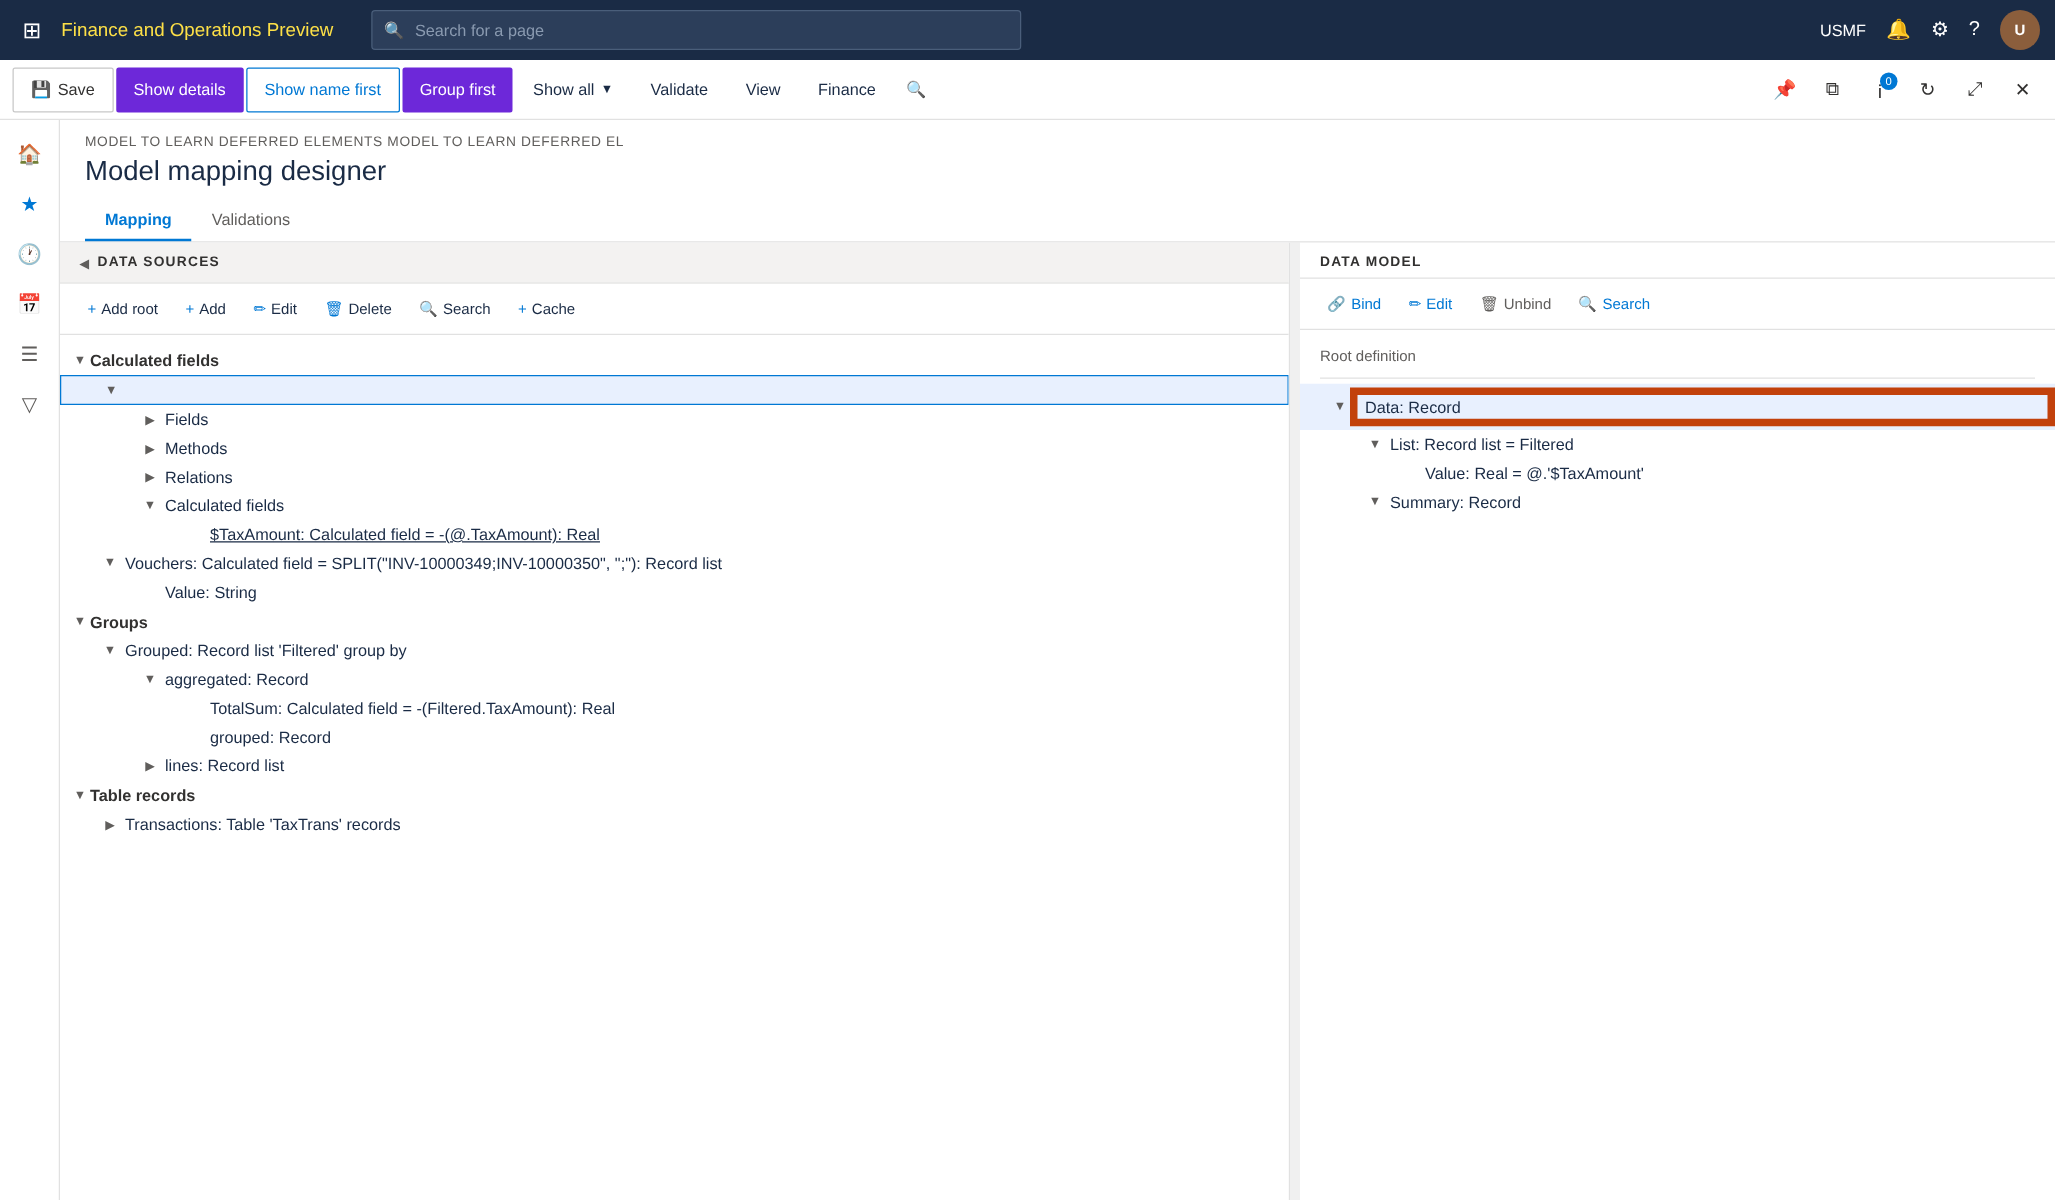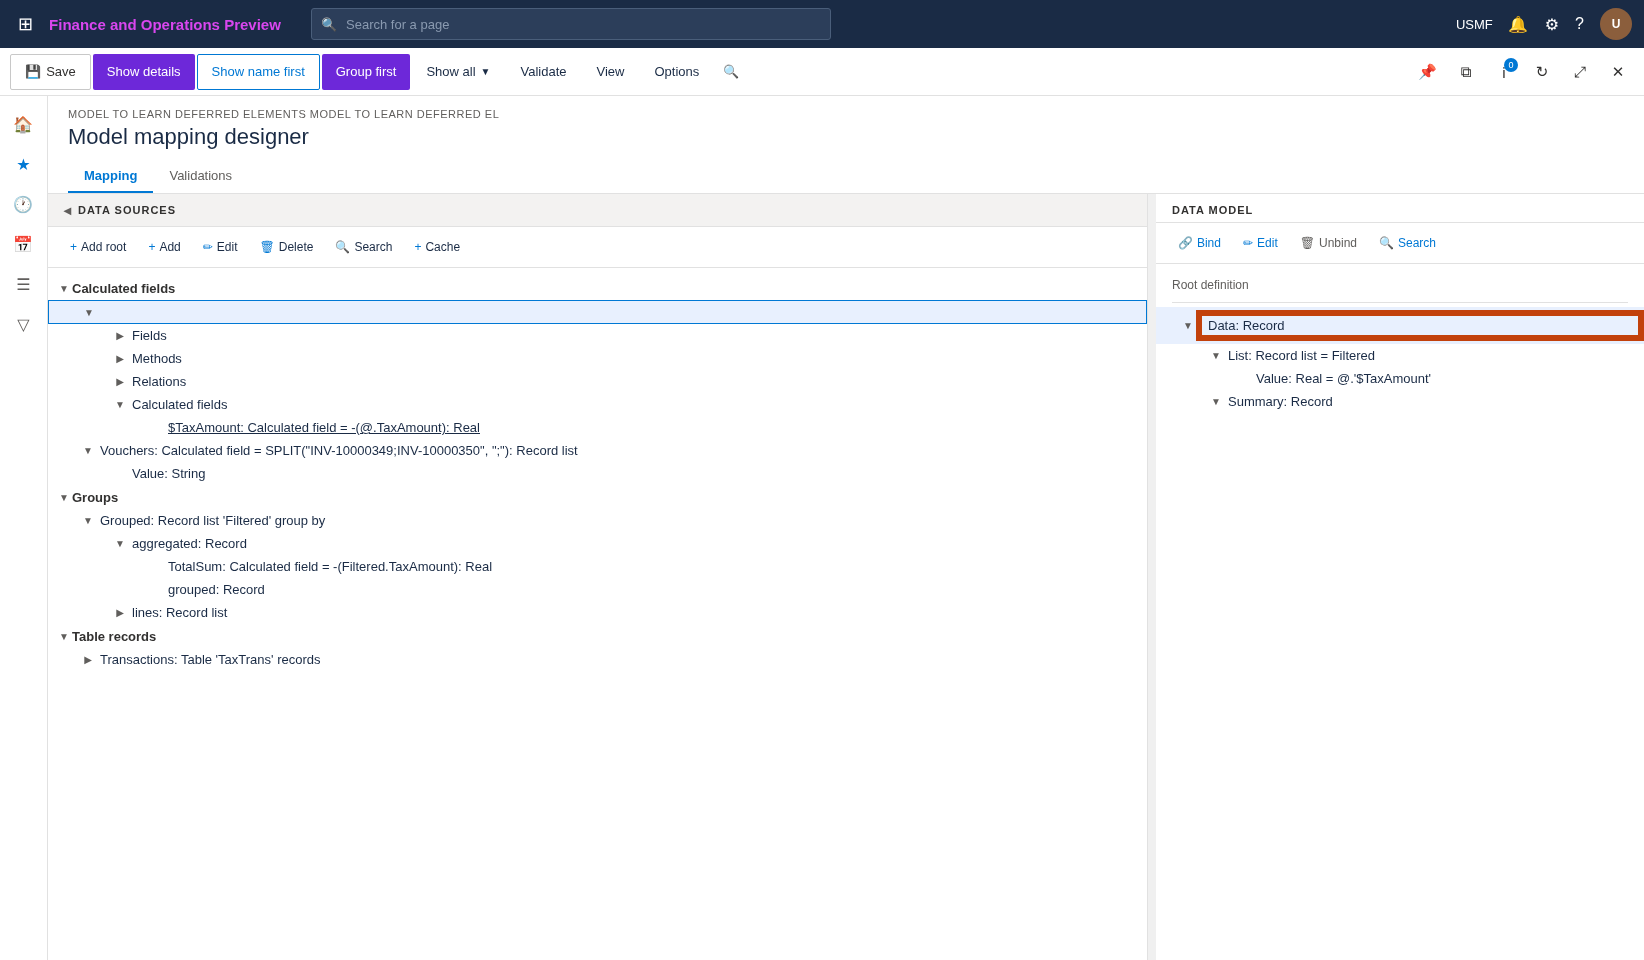--- a/index.html
+++ b/index.html
@@ -8,21 +8,21 @@
     
     .top-nav {
       background: #1a2b45;
       height: 48px;
       display: flex;
       align-items: center;
       padding: 0 12px;
       gap: 10px;
     }
     .top-nav-grid { color: white; font-size: 18px; cursor: pointer; padding: 6px; }
-    .top-nav-title { color: #d946ef; font-size: 15px; font-weight: 700; flex-shrink: 0; }
+    .top-nav-title { color: #fde047; font-size: 15px; font-weight: 400; flex-shrink: 0; }
     .top-nav-search {
       flex: 1;
       max-width: 520px;
       background: #2c3e5a;
       border: 1px solid #4a5e7a;
       border-radius: 3px;
       height: 32px;
       display: flex;
       align-items: center;
       padding: 0 10px;
@@ -274,21 +274,21 @@
     
     .panel-separator {
       width: 8px;
       background: #f0f0f0;
       cursor: col-resize;
       flex-shrink: 0;
     }
 
     
     .right-panel {
-      width: 488px;
+      width: 604px;
       display: flex;
       flex-direction: column;
       background: #ffffff;
       flex-shrink: 0;
     }
     .right-panel-header {
       padding: 10px 16px 6px 16px;
       font-size: 11px;
       font-weight: 700;
       letter-spacing: 1px;
@@ -387,21 +387,21 @@
     <span>Show all</span>
     <span style="font-size:10px;">▼</span>
   </button>
   <button class="toolbar-btn">
     <span>Validate</span>
   </button>
   <button class="toolbar-btn">
     <span>View</span>
   </button>
   <button class="toolbar-btn">
-    <span>Options</span>
+    <span>Finance</span>
   </button>
   <button class="toolbar-btn" style="padding:0 8px;">
     <span>🔍</span>
   </button>
   <div class="toolbar-right">
     <button class="toolbar-icon-btn">📌</button>
     <button class="toolbar-icon-btn">⧉</button>
     <button class="toolbar-icon-btn badge-btn">
       <span>ℹ</span>
       <span class="badge">0</span>

